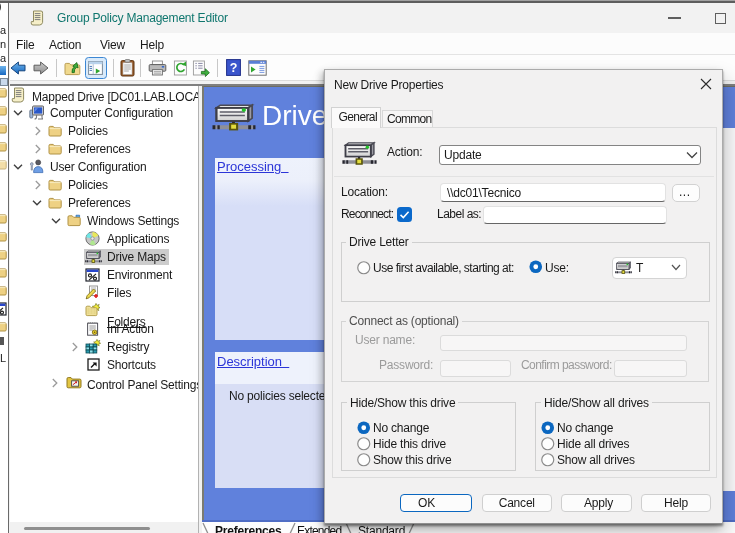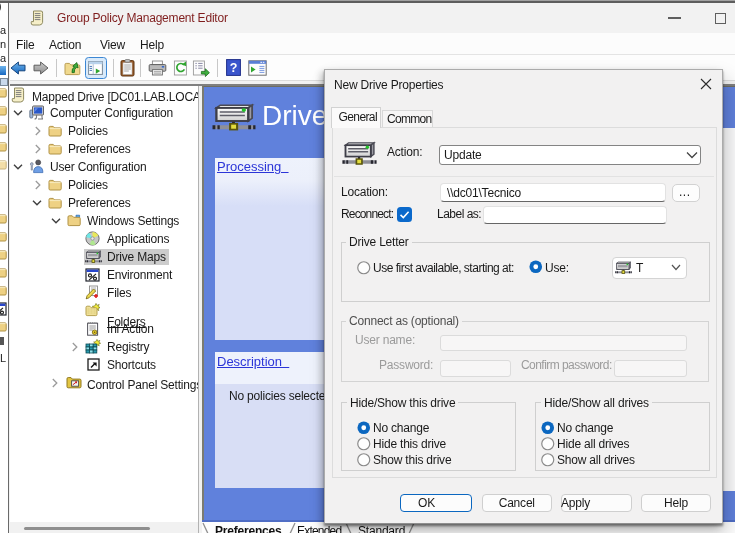--- a/index.html
+++ b/index.html
@@ -62,21 +62,21 @@
 </div>
 
 <div class="a" style="left:0;top:0;width:735px;height:1px;background:#a2a2a2;"></div>
 <div class="a" style="left:0;top:1px;width:735px;height:2px;background:#5e5e5e;"></div>
 
 <div class="a" style="left:8px;top:3px;width:727px;height:530px;background:#f2f2f2;border-left:1.5px solid #6a6a6a;box-sizing:border-box;"></div>
 
 <svg style="left:30px;top:10px;" width="14" height="16">
     <use href="#sScroll"></use>
   </svg>
-<div class="t" style="left:57px;top:10px;color:#7f1d1d;">Group Policy Management Editor</div>
+<div class="t" style="left:57px;top:10px;color:#0f766e;">Group Policy Management Editor</div>
 <div class="a" style="left:668px;top:17px;width:13px;height:1.5px;background:#5f5f5f;"></div>
 <div class="a" style="left:715px;top:12.5px;width:11px;height:11px;border:1.2px solid #5f5f5f;box-sizing:border-box;"></div>
 
 <div class="a" style="left:9.5px;top:33px;width:725.5px;height:21px;background:#fcfcfc;"></div>
 <div class="t" style="left:16px;top:37px;">File</div>
 <div class="t" style="left:49px;top:37px;">Action</div>
 <div class="t" style="left:100px;top:37px;">View</div>
 <div class="t" style="left:140px;top:37px;">Help</div>
 <div class="a" style="left:9.5px;top:54px;width:725.5px;height:1px;background:#e4e4e4;"></div>
 
@@ -521,16 +521,16 @@
   <svg style="left:540.5px;top:453px;" width="13.5" height="13.5" viewBox="0 0 13.5 13.5">
     <circle cx="6.75" cy="6.75" r="6" fill="#fefefe" stroke="#8b8b8b" stroke-width="1.2"></circle>
   </svg>
   <div class="t" style="left:557px;top:452px;">Show all drives</div>
 
   <div class="a" style="left:400px;top:493.5px;width:71.5px;height:18.5px;background:#fcfcfc;border:1px solid #0b67c0;border-radius:4px;box-sizing:border-box;"></div>
   <div class="t" style="left:400px;top:494.5px;width:53px;text-align:center;">OK</div>
   <div class="a" style="left:481.5px;top:493.5px;width:70.5px;height:18.5px;background:#fcfcfc;border:1px solid #cfcfcf;border-radius:4px;box-sizing:border-box;"></div>
   <div class="t" style="left:481.5px;top:494.5px;width:70.5px;text-align:center;">Cancel</div>
   <div class="a" style="left:561px;top:493.5px;width:70.5px;height:18.5px;background:#fcfcfc;border:1px solid #cfcfcf;border-radius:4px;box-sizing:border-box;"></div>
-  <div class="t" style="left:561px;top:494.5px;width:75px;text-align:left;">Apply</div>
+  <div class="t" style="left:561px;top:494.5px;width:75px;text-align:center;">Apply</div>
   <div class="a" style="left:641px;top:493.5px;width:70px;height:18.5px;background:#fcfcfc;border:1px solid #cfcfcf;border-radius:4px;box-sizing:border-box;"></div>
   <div class="t" style="left:641px;top:494.5px;width:70px;text-align:center;">Help</div>
 </div>
 
 </body></html>

